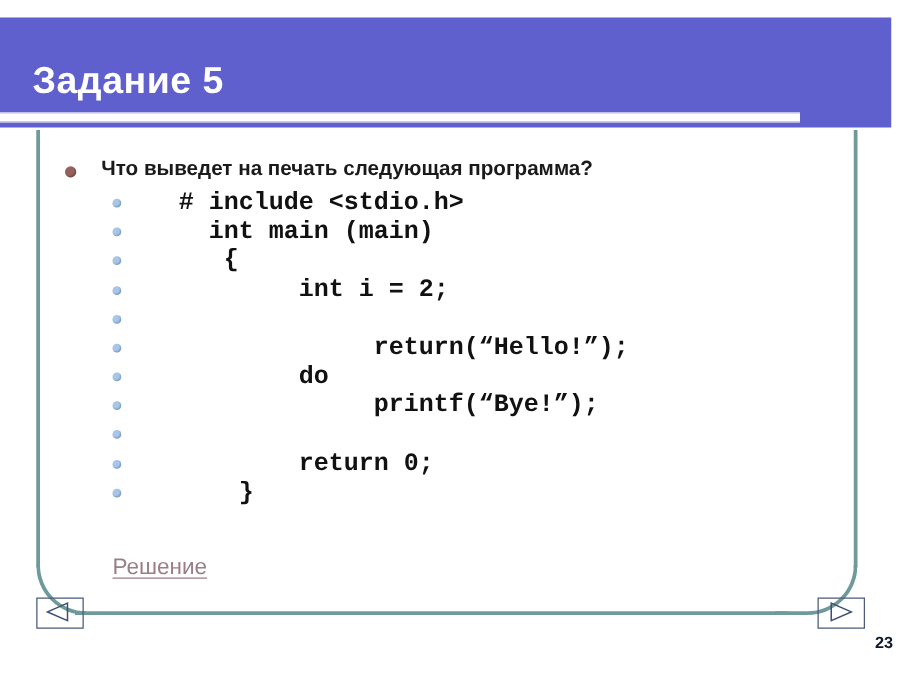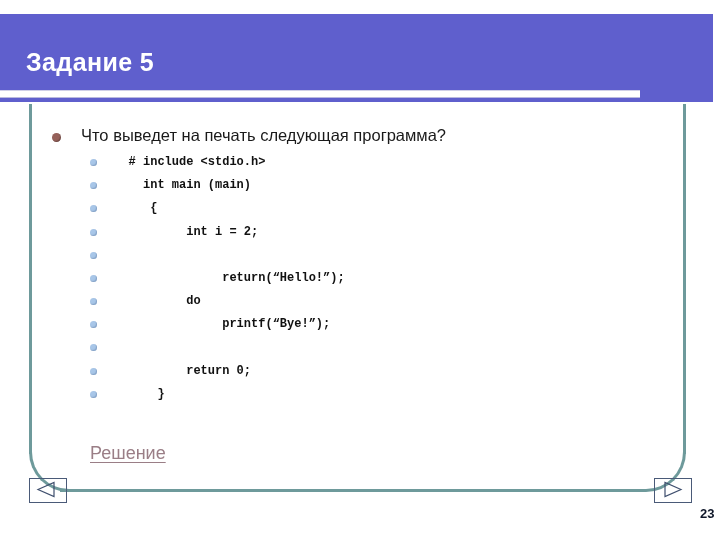--- a/index.html
+++ b/index.html
@@ -29,21 +29,21 @@
     left: 0;
     top: 14px;
     width: 713px;
     height: 88px;
     background: #5f5fcd;
   }
   #slide-title {
     position: absolute;
     left: 26px;
     top: 36px;
-    font-size: 25px;
+    font-size: 30px;
     font-weight: bold;
     color: #ffffff;
     letter-spacing: 0.4px;
     line-height: 1;
     white-space: nowrap;
   }
   
   #header-rule {
     position: absolute;
     left: 0;
@@ -118,20 +118,21 @@
     top: 126px;
     width: 600px;
   }
 
   
   .bullet-l1 {
     position: relative;
     display: flex;
     align-items: flex-start;
     margin: 0 0 6px 0;
+    font-weight: bold;
   }
   .dot-l1 {
     flex: 0 0 auto;
     width: 9px;
     height: 9px;
     border-radius: 50%;
     background: #96615a;
     margin-top: 7px;
     margin-right: 20px;
     box-shadow: inset -1px -1px 1px rgba(0,0,0,0.25);
@@ -160,21 +161,21 @@
     height: 7px;
     border-radius: 50%;
     background: #a8c6e8;
     margin-top: 8px;
     margin-left: 38px;
     margin-right: 10px;
     box-shadow: inset -1px -1px 1px rgba(90,120,160,0.45);
   }
   .code-text {
     font-family: "Liberation Mono", "DejaVu Sans Mono", monospace;
-    font-size: 12px;
+    font-size: 20px;
     font-weight: bold;
     color: #111111;
     white-space: pre;
     line-height: 23.2px;
     letter-spacing: 0px;
   }
 
   
   #solution-link {
     position: absolute;

